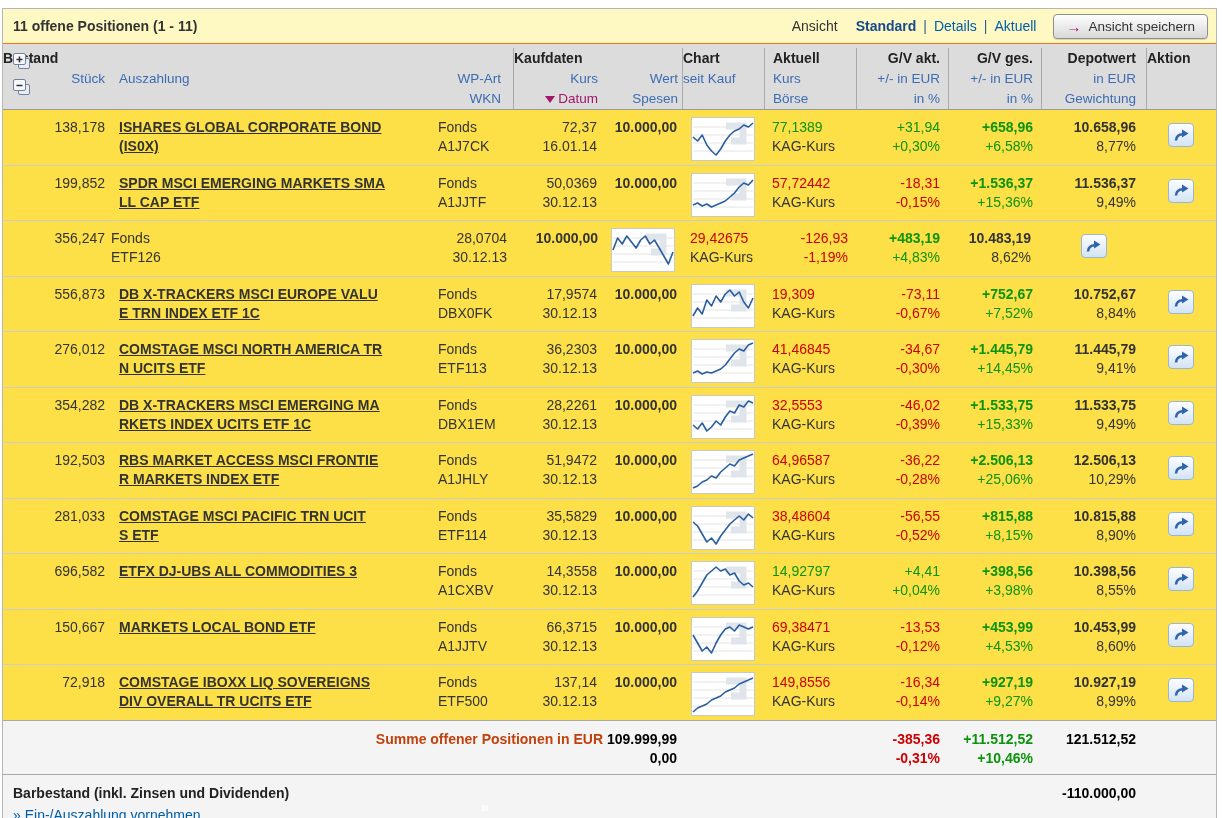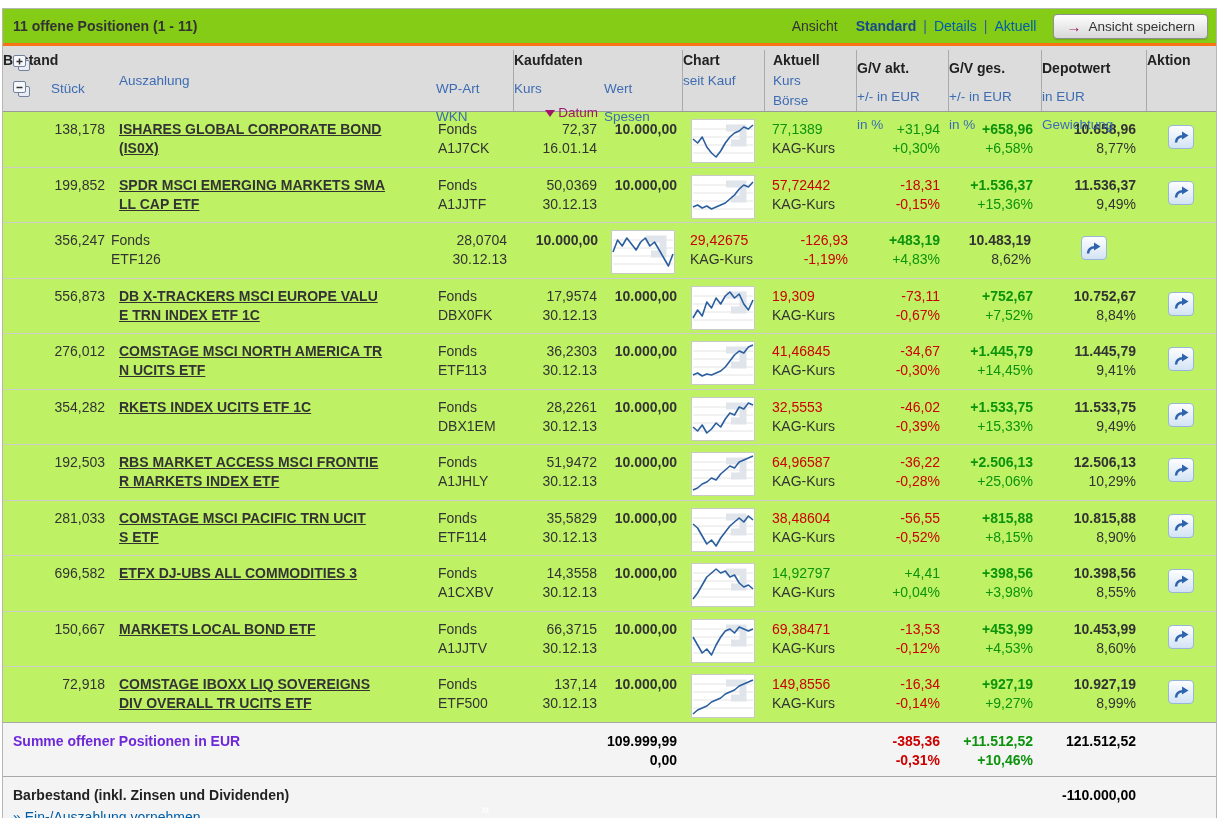--- a/index.html
+++ b/index.html
@@ -1,69 +1,69 @@
 <!DOCTYPE html>
 <html style="--positive: #0c930c; --negative: #cc0000; --link: #005ea8; --header-link: #3d6cb3; --active-view: #17498c; --accent: #a3156b; --spark: #2a5e9e;"><head>
 <meta charset="utf-8">
 <style>
   html,body{margin:0;padding:0;background:#fff;width:1222px;height:818px;overflow:hidden;
     font-family:"Liberation Sans",sans-serif;-webkit-font-smoothing:antialiased;}
   .wrap{position:absolute;left:2px;top:8px;width:1213px;height:810px;border:1px solid #b6b6b6;
     border-bottom:none;background:#f4f4f4;overflow:hidden;}
   
-  .titlebar{height:34px;background:#84cc16;border-bottom:3px solid #f97316;display:flex;
+  .titlebar{height:34px;background:#fef9c3;border-bottom:1px solid #f97316;display:flex;
     align-items:center;font-size:14px;color:#333;}
   .tb-title{font-weight:bold;padding-left:10px;}
   .viewctl{margin-left:auto;display:flex;align-items:center;gap:7px;padding-right:8px;}
   .vlink{color:var(--link,#005ea8);text-decoration:none;cursor:pointer;}
   .vactive{color:var(--active-view,#17498c);font-weight:bold;}
   .vsep{color:#2f5f96;}
   .savebtn{height:25px;border:1px solid #8f8f8f;border-radius:4px;
     background:linear-gradient(#fefefe,#d8d8d8);color:#333;font-size:13.5px;
     display:flex;align-items:center;gap:7px;padding:0 12px;margin-left:10px;cursor:pointer;
     box-shadow:0 1px 1px rgba(0,0,0,.15);}
   .savearrow{color:var(--accent,#a3156b);font-weight:bold;font-size:15px;line-height:1;}
   
   .header{height:66px;background:#dcdcdc;border-bottom:1px solid #9a9a9a;display:flex;
     box-sizing:border-box;padding-top:4px;}
   .hsec{box-sizing:border-box;position:relative;}
   .hsec + .hsec{border-left:1px solid #aaa;}
   .htitle{font-size:14px;font-weight:bold;color:#222;line-height:21px;white-space:nowrap;}
   .hsub{font-size:13.5px;line-height:20px;}
   .hlink{color:var(--header-link,#3d6cb3);text-decoration:none;cursor:pointer;display:block;white-space:nowrap;}
-  .t-center{text-align:left;} .t-right{margin-top:8px;} .t-left{text-align:left;}
+  .t-center{text-align:left;} .t-right{text-align:right;} .t-left{text-align:left;}
   .hicons{position:absolute;left:9px;top:4px;display:flex;flex-direction:column;gap:8px;}
   .hicon{cursor:pointer;line-height:0;}
   .sub-bestand{display:grid;grid-template-columns:48px 58px 327px 77px;}
   .sub-kauf{display:grid;grid-template-columns:90px 79px;}
   .pr4{padding-right:4px;}.pr5{padding-right:5px;}.pr6{padding-right:6px;}
   .pr8{padding-right:8px;}.pr10{padding-right:10px;}.pr12{padding-right:12px;}
   .pl2{padding-left:2px;}.pl8{padding-left:8px;}.pl10{padding-left:10px;}
   .sortactive{color:var(--accent,#a3156b);display:flex;align-items:center;justify-content:flex-end;}
   .tri{width:0;height:0;border-left:5px solid transparent;border-right:5px solid transparent;
     border-top:7px solid var(--accent,#a3156b);margin-right:3px;display:inline-block;}
   
   .grid12{display:grid;grid-template-columns:48px 58px 327px 77px 90px 79px 82px 92px 92px 93px 105px 70px;}
-  .row{height:55.5px;box-sizing:border-box;border-bottom:1px solid #cdcdcd;background:#bef264;
+  .row{height:55.5px;box-sizing:border-box;border-bottom:1px solid #cdcdcd;background:#fde047;
     padding-top:8px;font-size:14px;color:#333;line-height:19px;}
   .row.last{border-bottom:1px solid #a8a8a8;}
   .r{text-align:right;} .b{font-weight:bold;}
   .pos{color:var(--positive,#0c930c);} .neg{color:var(--negative,#cc0000);}
   .namelink{display:block;font-weight:bold;color:#333;text-decoration:underline;cursor:pointer;white-space:nowrap;}
   .thumb{width:62px;height:42px;background:#fff;border:1px solid #c9c9c9;margin:-1px auto 0;cursor:pointer;line-height:0;}
   .gl{stroke:#e4e4e4;stroke-width:1;}
   .wm{stroke:#e0e4eb;stroke-width:7;fill:none;}
   .sparkline{fill:none;stroke:var(--spark,#2a5e9e);stroke-width:1.6;stroke-linejoin:round;}
   .actbtn{width:26px;height:24px;border:1px solid #98b6d8;border-radius:4px;
     background:linear-gradient(#fdfeff,#d3e3f4);display:flex;align-items:center;justify-content:center;
     margin:5px auto 0;cursor:pointer;padding:0;}
   
   .sumrow{min-height:54px;box-sizing:border-box;padding-top:9px;border-bottom:1px solid #a8a8a8;
     font-size:14px;line-height:19px;background:#f4f4f4;}
-  .sumlabel{grid-column:1/6;padding-left:10px;font-weight:bold;color:#6d28d9;}
+  .sumlabel{grid-column:1/6;padding-left:10px;font-weight:bold;color:#c2410c;text-align:right;}
   .cashrow{box-sizing:border-box;padding-top:8px;font-size:14px;line-height:20px;background:#f4f4f4;position:relative;}
   .cashlabel{grid-column:1/9;padding-left:10px;color:#222;}
   .cashlink{color:var(--link,#005ea8);text-decoration:none;cursor:pointer;font-weight:normal;display:inline-block;margin-top:2px;}
   .ghost{position:absolute;left:478px;top:22px;color:#fff;opacity:.85;font-weight:bold;font-size:15px;}
   .col6{grid-column:6;text-align:right;} .col9{grid-column:9;} .col10{grid-column:10;} .col11{grid-column:11;}
 </style>
 </head>
 <body>
 
 <div class="wrap">
@@ -430,20 +430,21 @@
           <polygon points="8,0.5 14.5,4.5 8,8.5" fill="#2e64ad"></polygon>
         </svg>
       </button>
     </div>
   </div>
 
   <div class="row grid12">
     <div></div>
     <div class="r pr4">354,282</div>
     <div class="pl10">
+      <a class="namelink">DB X-TRACKERS MSCI EMERGING MA</a>
       <a class="namelink">RKETS INDEX UCITS ETF 1C</a>
     </div>
     <div class="pl2">
       <div>Fonds</div>
       <div>DBX1EM</div>
     </div>
     <div class="r pr6">
       <div>28,2261</div>
       <div>30.12.13</div>
     </div>

